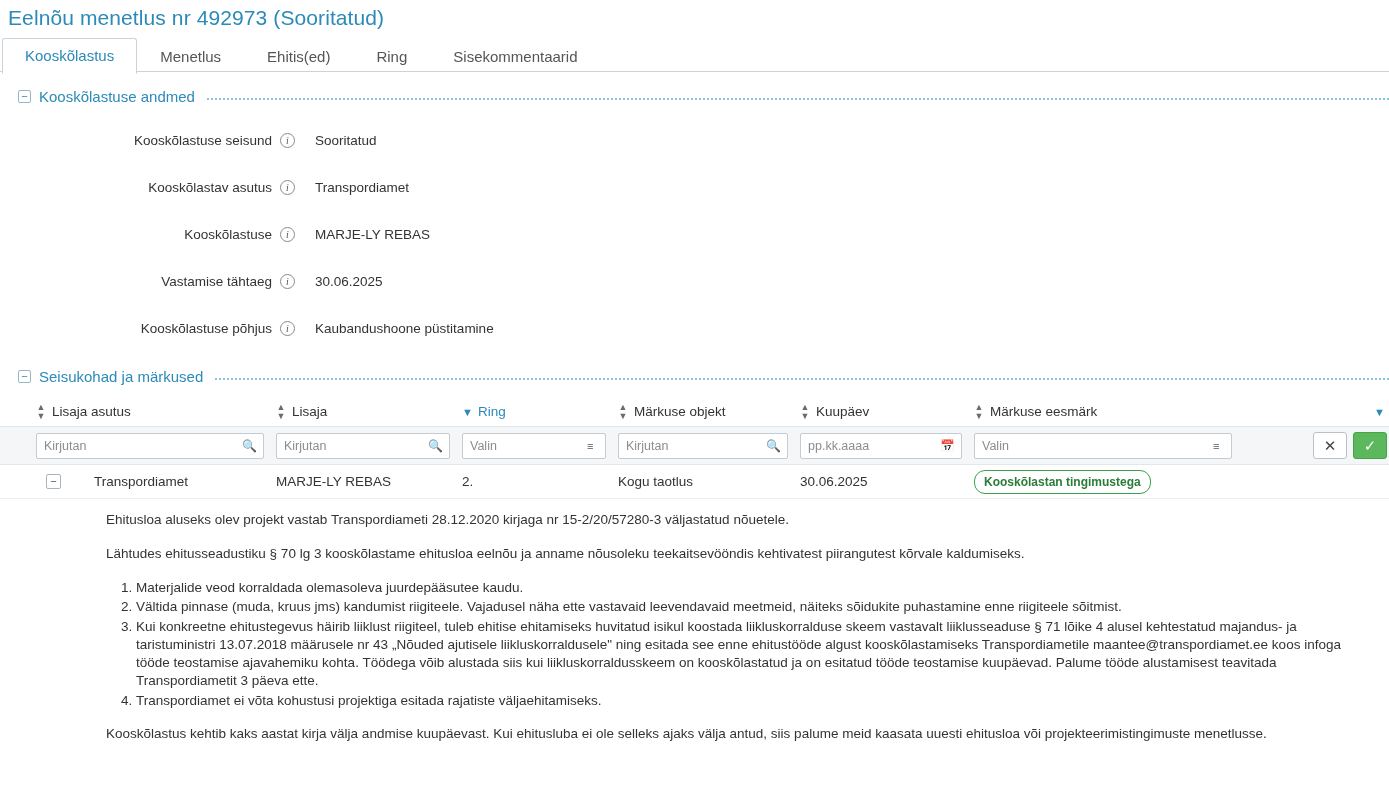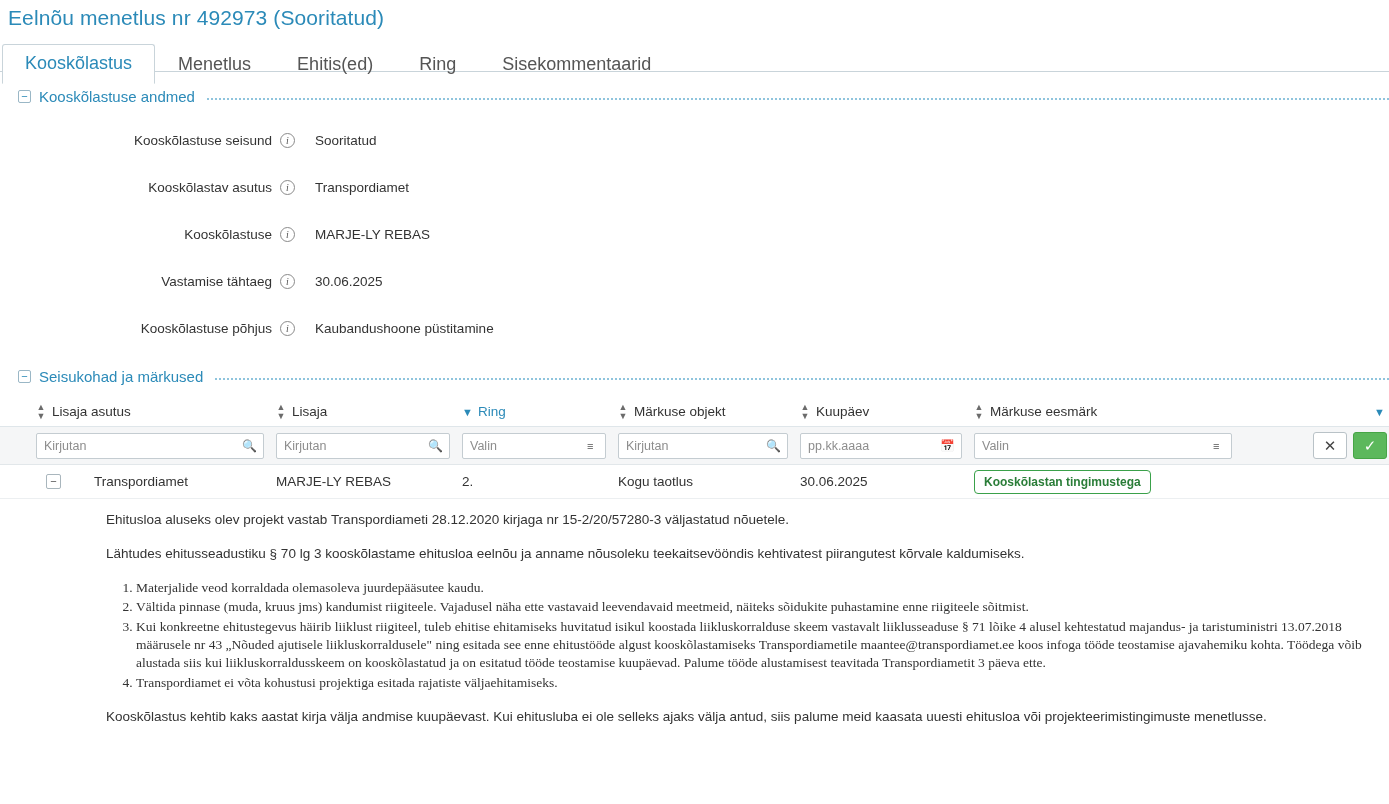--- a/index.html
+++ b/index.html
@@ -25,27 +25,27 @@
   
   .tabbar {
     display: flex;
     align-items: flex-end;
     border-bottom: 1px solid #c9d4da;
     height: 34px;
     padding-left: 2px;
   }
   .tab {
     padding: 8px 22px 9px 22px;
-    font-size: 18px;
+    font-size: 15px;
     color: #555;
     cursor: pointer;
     border: 1px solid transparent;
     border-bottom: none;
     position: relative;
-    top: 13px;
+    top: 3px;
     background: transparent;
   }
   .tab.active {
     color: #2b8ab8;
     background: #ffffff;
     border: 1px solid #c9d4da;
     border-bottom: 1px solid #ffffff;
     border-radius: 3px 3px 0 0;
   }
 
@@ -224,37 +224,36 @@
     cursor: pointer;
   }
   .grid-row .col { font-size: 13.5px; }
   .cell-pad { padding-left: 58px; }
   .badge {
     display: inline-block;
     border: 1px solid #3aa14a;
     color: #2a7d38;
     font-weight: bold;
     font-size: 12px;
-    border-radius: 4px;
+    border-radius: 11px;
     padding: 4px 9px;
     background: #ffffff;
   }
 
   
   .detail {
     padding: 12px 13px 0 106px;
     font-size: 13.5px;
     line-height: 1.32;
     color: #333;
   }
   .detail p { margin: 0 0 16px 0; }
   .detail ol {
     margin: 0 0 16px 0;
     padding-left: 30px;
-    font-family: Liberation Serif, serif;
   }
   .detail ol li { margin-bottom: 2px; }
 
   
   .head-caret {
     margin-left: auto;
     color: #2b8ab8;
     font-size: 11px;
     padding-right: 4px;
   }

